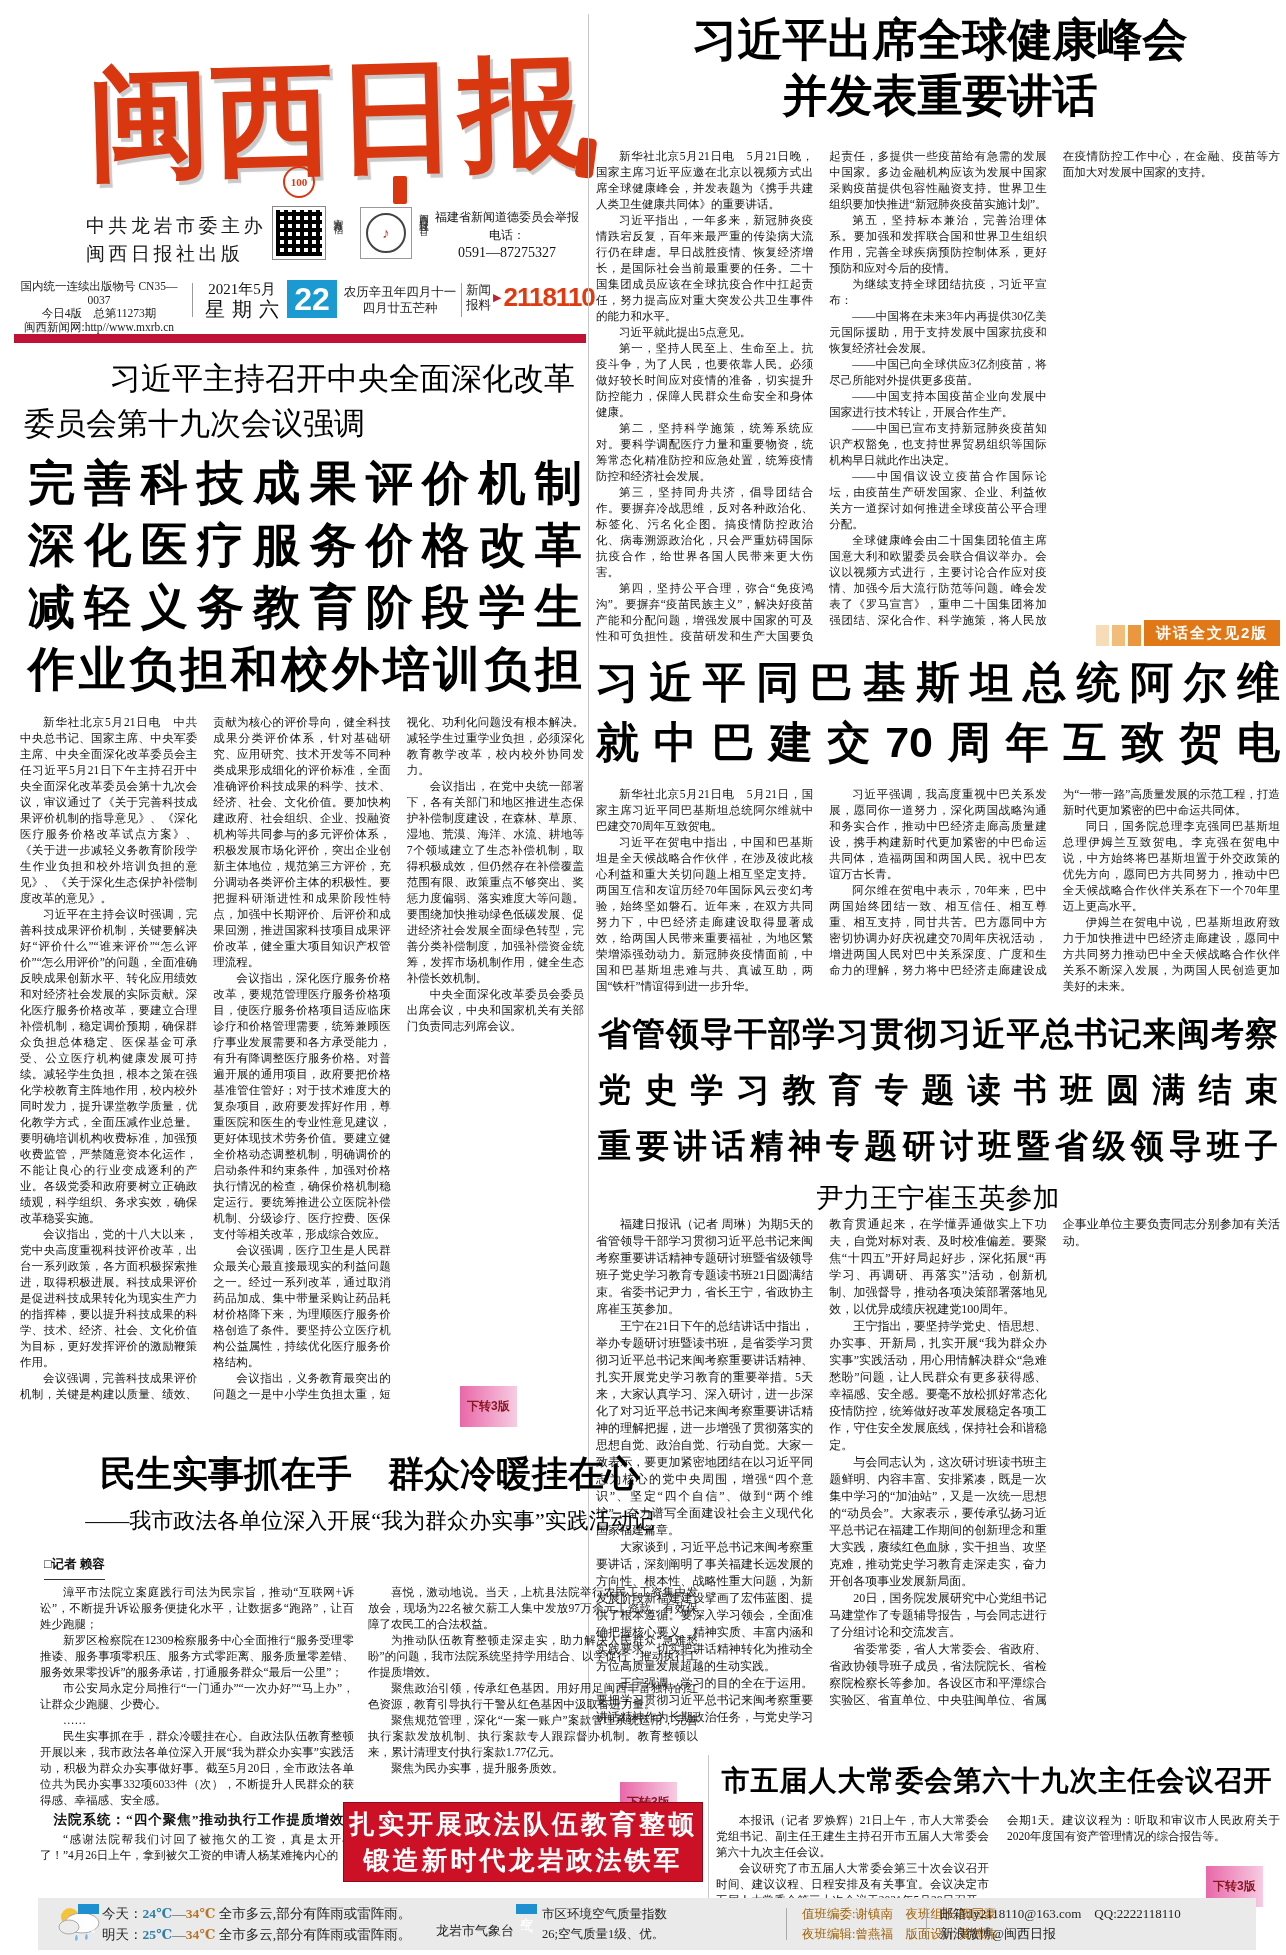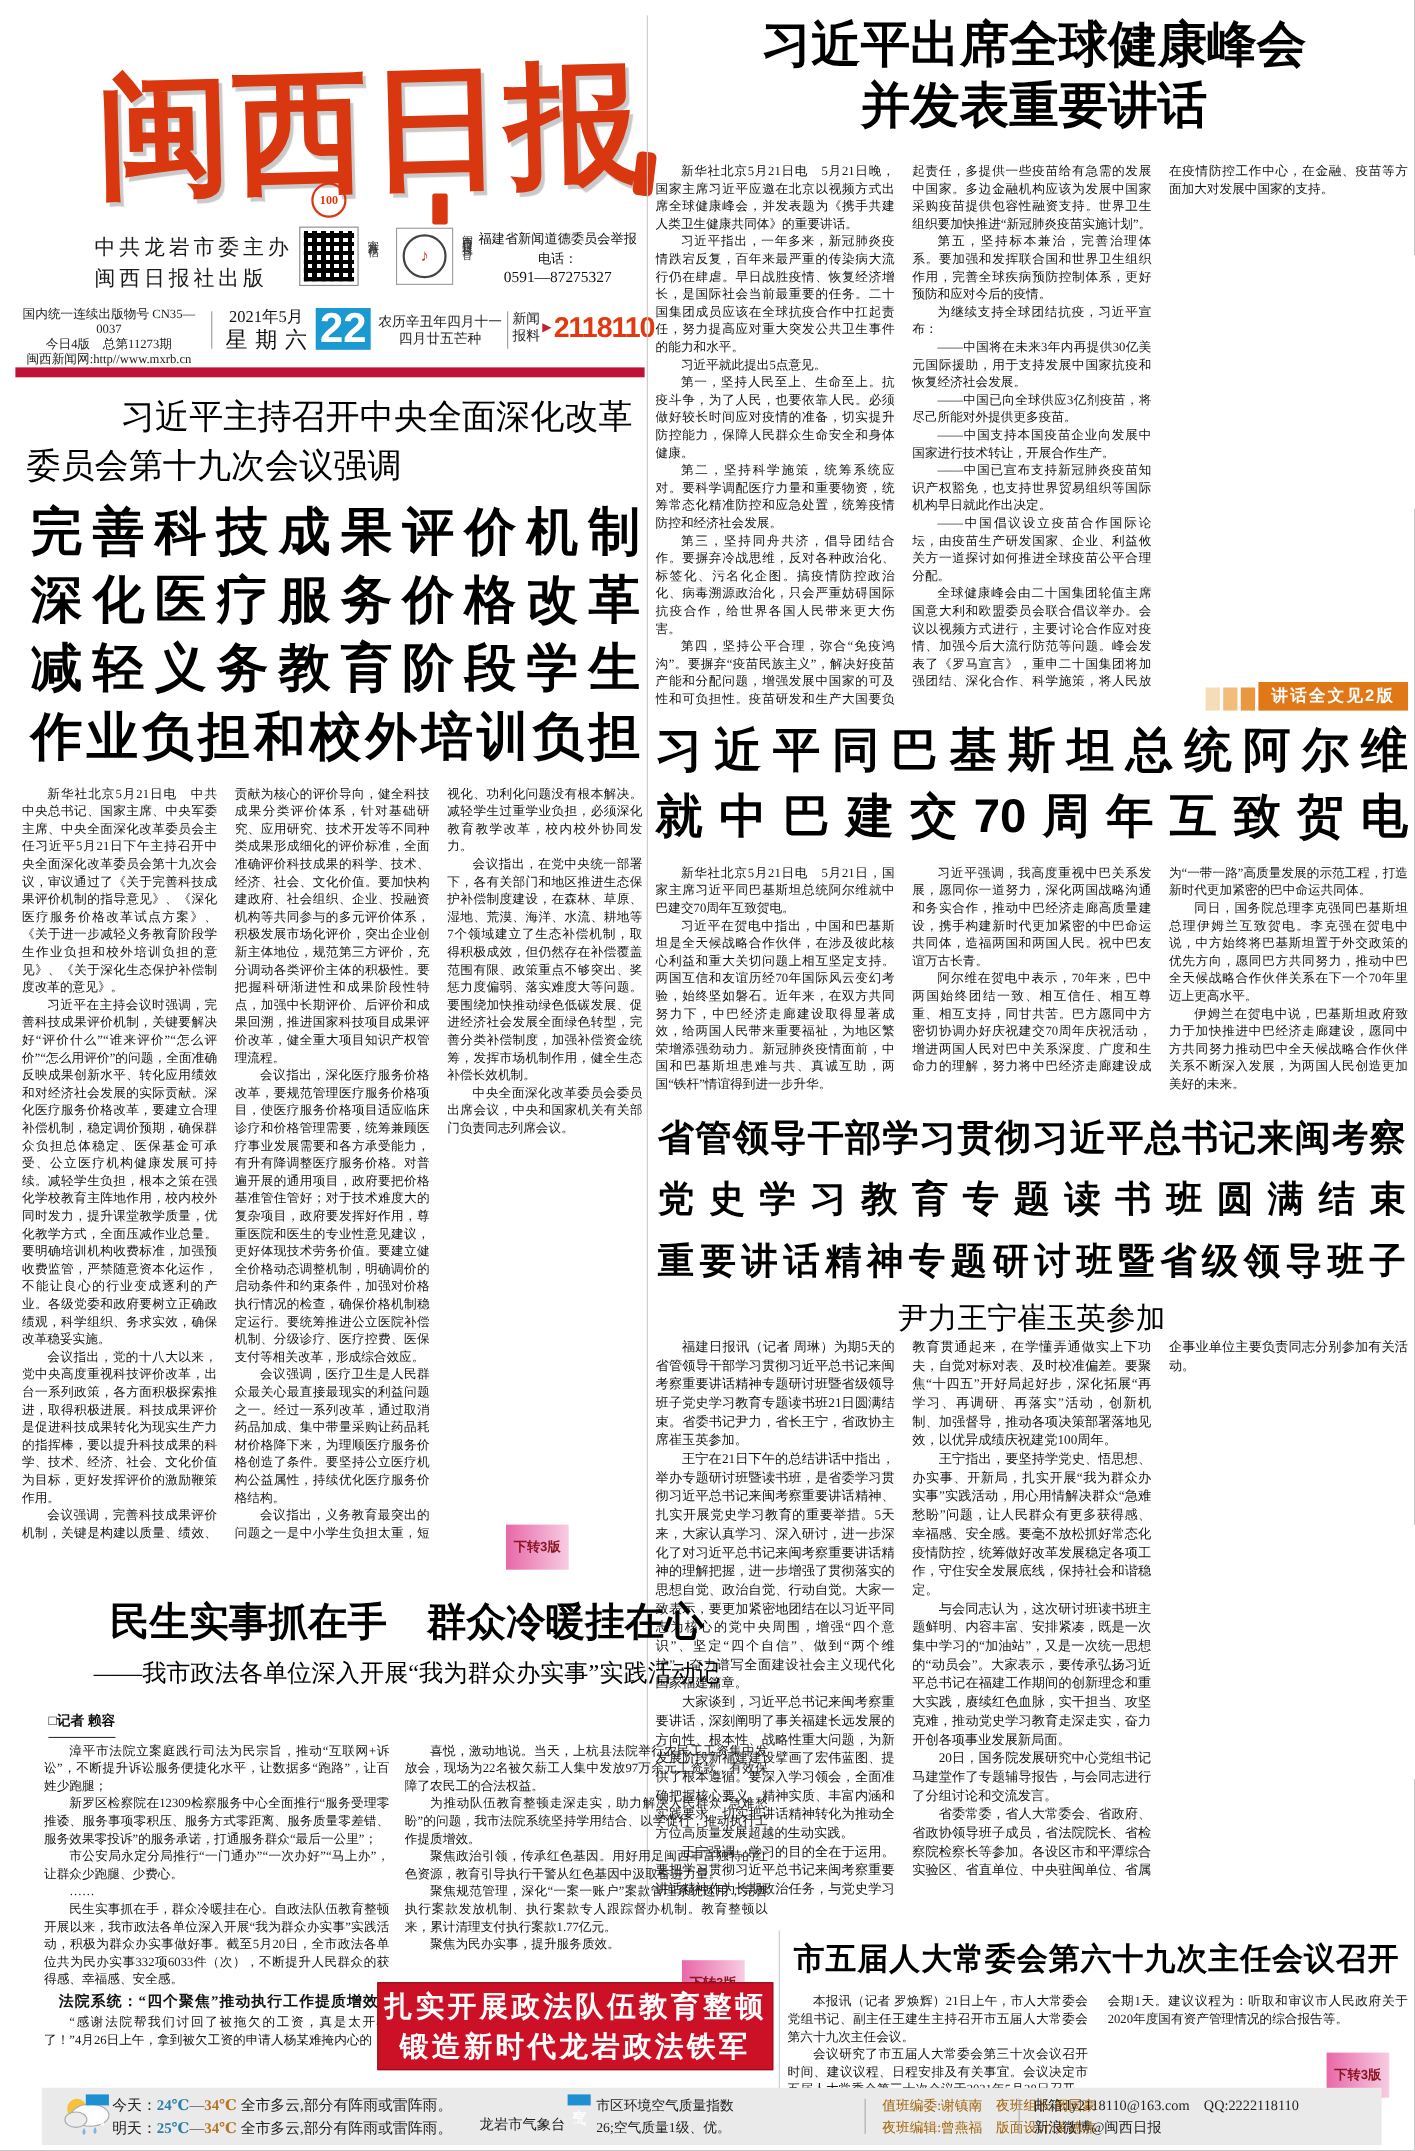--- a/index.html
+++ b/index.html
@@ -24,21 +24,21 @@
              color:#d8370f;font-size:11px;line-height:28px;text-align:center;font-weight:bold}
   #seal{left:393px;top:176px;width:14px;height:28px;background:#d8370f;border-radius:2px}
   #ornament{left:577px;top:138px;width:18px;height:40px;background:#d8370f;border-radius:5px;transform:rotate(7deg)}
   
   .ib-sep{width:1px;background:#9a9a9a}
   #ib-issue{left:12px;top:280px;width:174px;font-size:11.5px;line-height:13.5px;text-align:center;color:#222}
   #ib-date{left:198px;top:281px;width:88px;text-align:center}
   #ib-date .m{font-size:15px;line-height:17px}
   #ib-date .w{font-size:20px;line-height:22px;letter-spacing:7px;padding-left:7px}
   #ib-day{left:287px;top:280px;width:50px;height:38px;background:#1b9ad2;color:#fff;
-          font-size:38px;line-height:38px;text-align:center;font-weight:bold}
+          font-size:32px;line-height:38px;text-align:center;font-weight:bold}
   #ib-lunar{left:343px;top:284px;width:114px;font-size:12.5px;line-height:16px;text-align:center;color:#222}
   #ib-tip{left:466px;top:282px;display:flex;align-items:center}
   #ib-tip .lbl{font-size:12.5px;line-height:15px;color:#222}
   #ib-tip .arr{font-size:11px;color:#b23;margin:0 2px}
   #ib-tip .ph{font-size:26px;color:#e23a10;font-weight:bold;letter-spacing:-1px}
   #redbar{left:14px;top:334px;width:572px;height:9px;background:#c01236}
   .vdiv{width:1px;background:#c9c9c9}
   
   #kicker{left:24px;top:356px;width:558px;font-size:31px;line-height:45px;color:#000}
   #kicker .k1{text-indent:86px}

